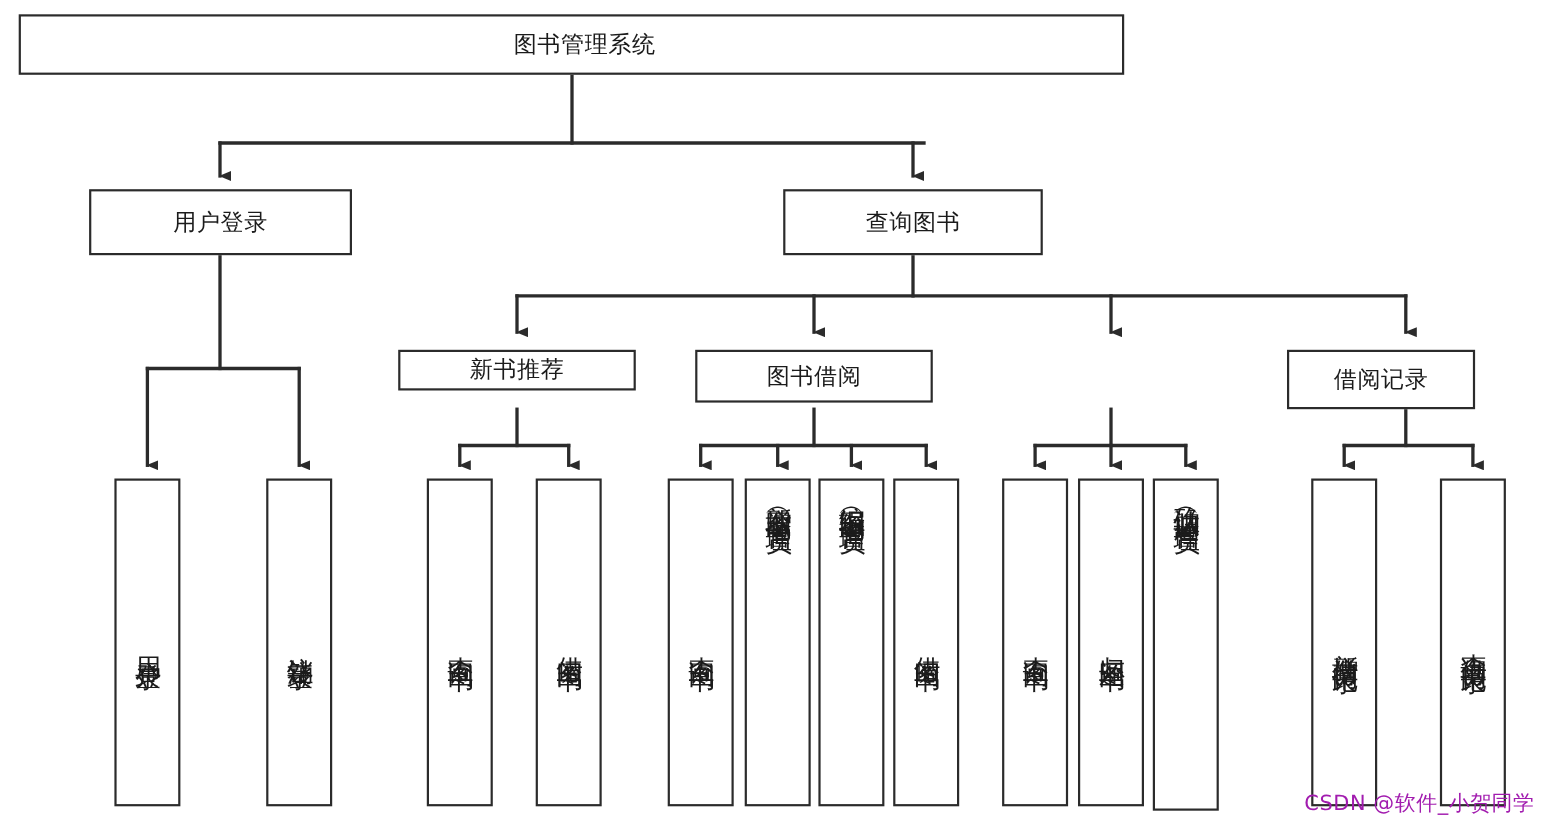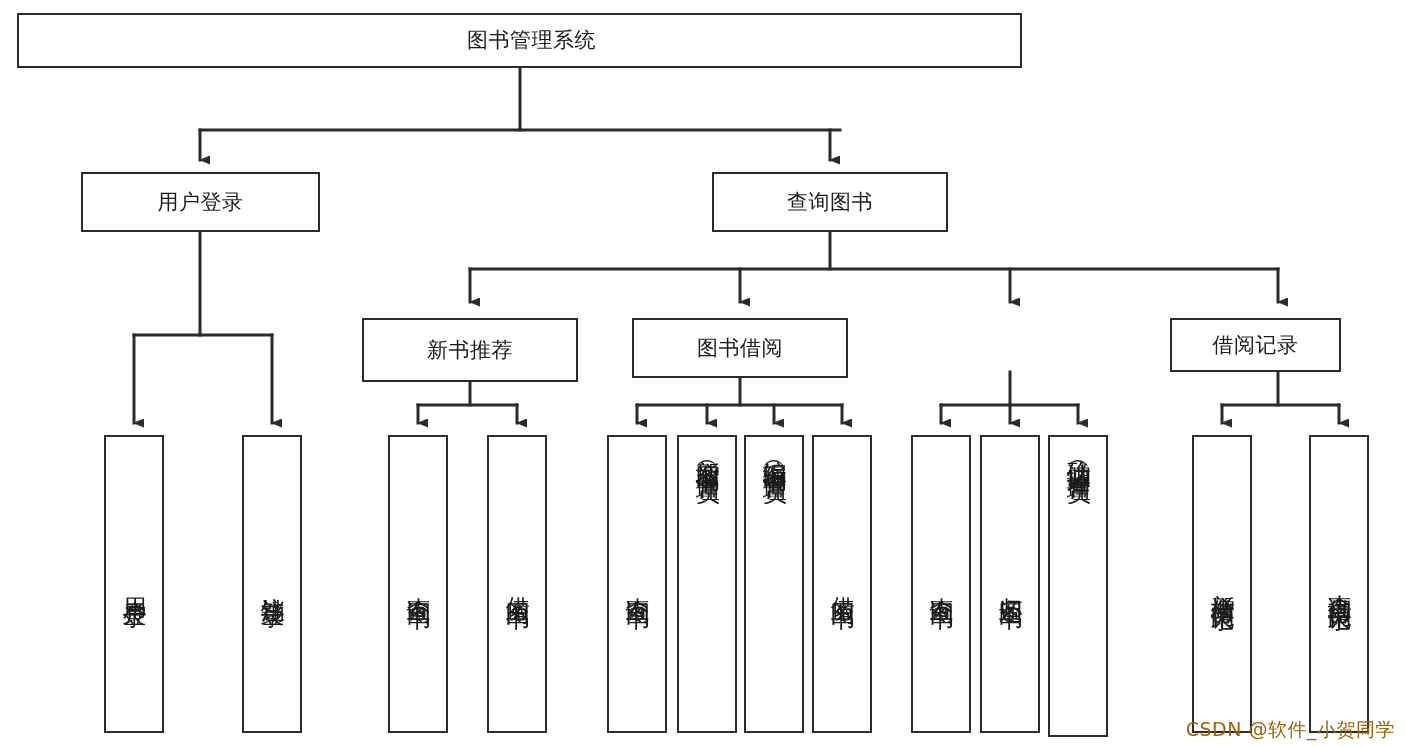--- a/index.html
+++ b/index.html
@@ -59,21 +59,21 @@
   }
   .node.vertical.centered {
     align-items: center;
     padding-top: 0;
   }
   .watermark {
     position: absolute;
     right: 10px;
     bottom: 4px;
     font-size: 19px;
-    color: #a16207;
+    color: #a21caf;
     letter-spacing: 0.5px;
     white-space: nowrap;
     user-select: none;
   }
 </style>
 </head>
 <body>
 
 <div id="diagram-root">
 
@@ -132,25 +132,25 @@
   </div>
 
   <div class="node horizontal" style="left:81px; top:172px; width:239px; height:60px;">
     <span class="label">用户登录</span>
   </div>
 
   <div class="node horizontal" style="left:712px; top:172px; width:236px; height:60px;">
     <span class="label">查询图书</span>
   </div>
 
-  <div class="node horizontal" style="left:362px; top:318px; width:216px; height:64px;">
+  <div class="node horizontal" style="left:362px; top:318px; width:216px; height:37px;">
     <span class="label">新书推荐</span>
   </div>
 
-  <div class="node horizontal" style="left:632px; top:318px; width:216px; height:60px;">
+  <div class="node horizontal" style="left:632px; top:318px; width:216px; height:48px;">
     <span class="label">图书借阅</span>
   </div>
 
 
   <div class="node horizontal" style="left:1170px; top:318px; width:171px; height:54px;">
     <span class="label">借阅记录</span>
   </div>
 
   <div class="node vertical centered" style="left:104px; top:435px; width:60px; height:298px;">
     <span class="label">用户登录</span>

